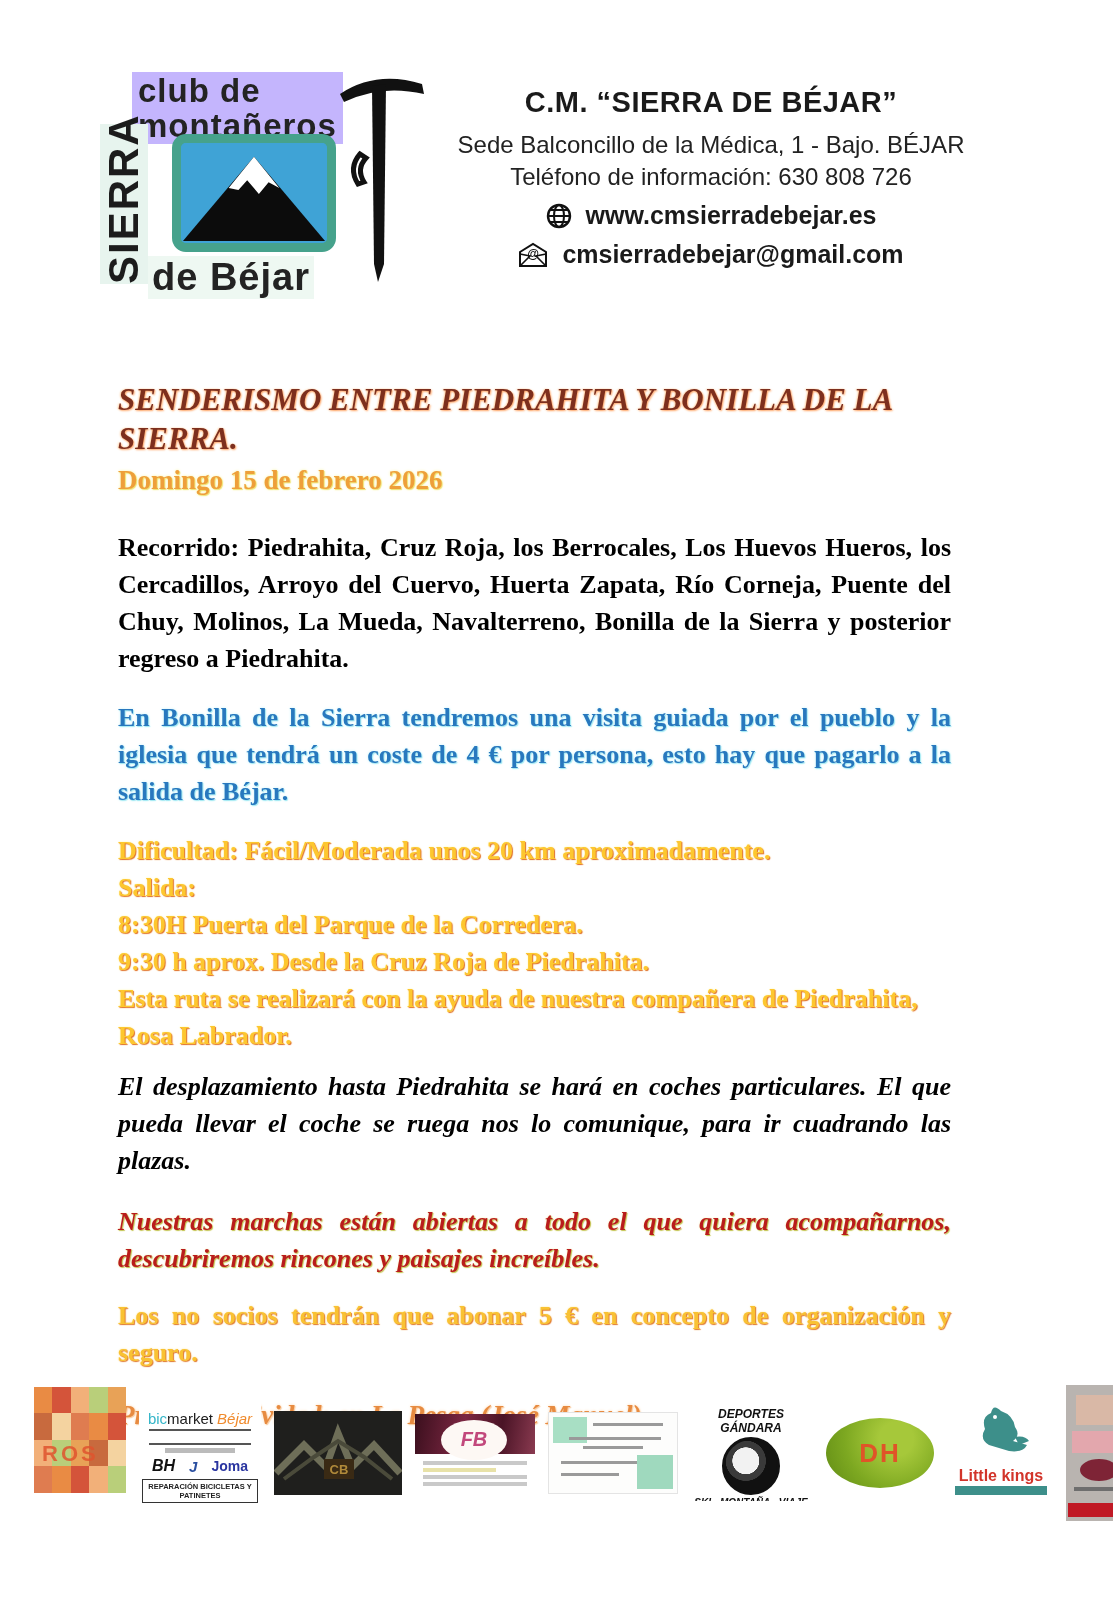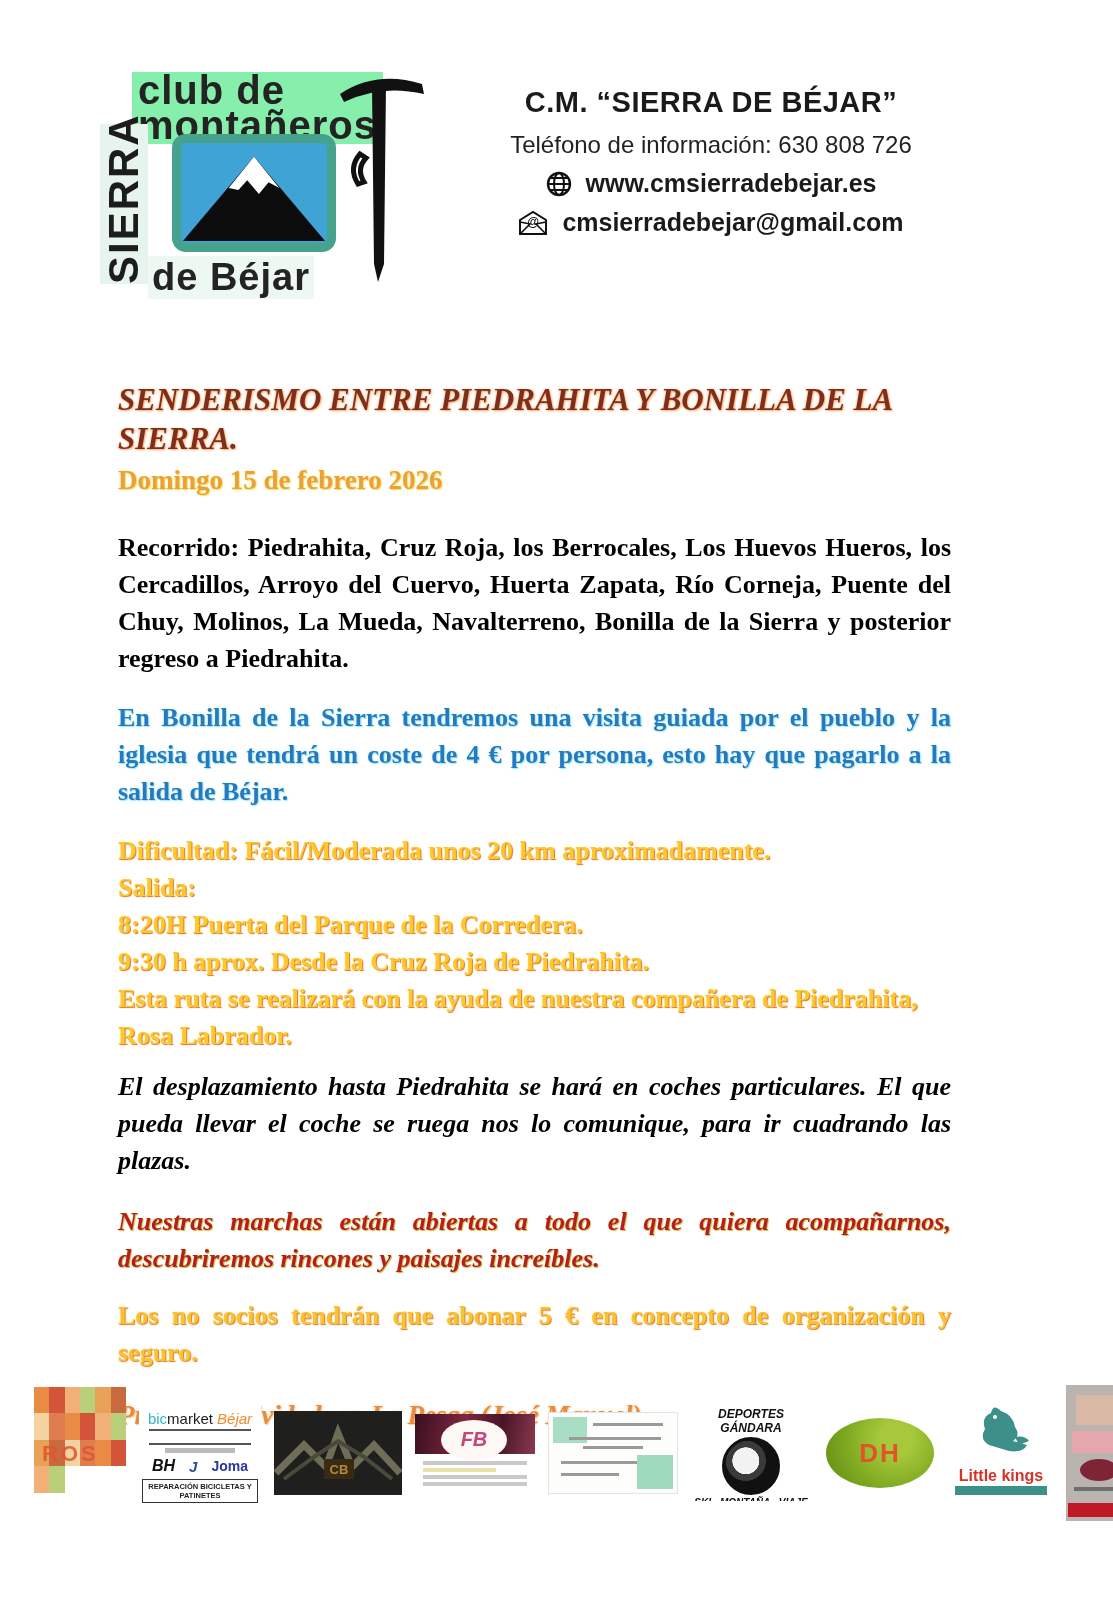--- a/index.html
+++ b/index.html
@@ -7,22 +7,22 @@
     position:relative; width:1113px; height:1600px; background:#ffffff;
     margin:0 auto; overflow:hidden;
     font-family:"Liberation Serif", serif;
   }
 
   
   .club-logo{position:absolute; left:98px; top:72px; width:330px; height:218px;}
   .club-top-text{
     position:absolute; left:34px; top:0;
     font-family:"Liberation Sans", sans-serif; font-weight:bold;
-    font-size:40px; line-height:35px; color:#232323; letter-spacing:1px;
-    background:#86efac; padding:1px 6px;
+    font-size:33px; line-height:35px; color:#232323; letter-spacing:1px;
+    background:#c4b5fd; padding:1px 6px;
   }
   .club-sierra{
     position:absolute; left:2px; top:52px; height:160px;
     writing-mode:vertical-rl; transform:rotate(180deg);
     font-family:"Liberation Sans", sans-serif; font-weight:bold;
     font-size:42px; color:#1c1c1c; letter-spacing:2px;
     background:#e7f4ee;
   }
   .mountain-box{
     position:absolute; left:74px; top:62px; width:164px; height:118px;
@@ -85,21 +85,21 @@
   }
 
   
   .sponsors{
     position:absolute; left:34px; top:1378px; width:1048px; height:150px;
     display:flex; align-items:center; gap:13px;
   }
   .sp{flex:0 0 auto; position:relative; overflow:hidden;}
 
   .sp-collage{width:92px; height:132px; display:grid;
-    grid-template-columns:repeat(6,1fr); grid-template-rows:repeat(5,1fr);}
+    grid-template-columns:repeat(5,1fr); grid-template-rows:repeat(5,1fr);}
   .sp-collage i{display:block;}
   .sp-collage i:nth-child(8n+1){background:#e98b44;}
   .sp-collage i:nth-child(8n+2){background:#d4543a;}
   .sp-collage i:nth-child(8n+3){background:#f2b079;}
   .sp-collage i:nth-child(8n+4){background:#b9cf7a;}
   .sp-collage i:nth-child(8n+5){background:#e8a257;}
   .sp-collage i:nth-child(8n+6){background:#c86a3e;}
   .sp-collage i:nth-child(8n+7){background:#f4d3a0;}
   .sp-collage i:nth-child(8n+8){background:#df7c50;}
   .sp-collage .collage-label{
@@ -188,20 +188,21 @@
     <div class="club-bottom-text">de Béjar</div>
     <svg class="ice-axe" viewBox="0 0 104 222">
       <path d="M14 26 Q50 2 96 16 L98 26 Q55 16 18 34 Z" fill="#111"></path>
       <polygon points="46,18 60,16 58,196 52,214 48,196" fill="#111"></polygon>
       <path d="M34 86 q-12 14 -2 30 l6 -2 q-8 -13 2 -24 Z" fill="none" stroke="#111" stroke-width="5"></path>
     </svg>
   </div>
 
   <div class="org-block">
     <div class="org-title">C.M. “SIERRA DE BÉJAR”</div>
+    <div class="org-line">Sede Balconcillo de la Médica, 1 - Bajo. BÉJAR</div>
     <div class="org-line">Teléfono de información: 630 808 726</div>
     <div class="org-contact">
       <svg width="26" height="26" viewBox="0 0 26 26">
         <circle cx="13" cy="13" r="11" fill="none" stroke="#111" stroke-width="2.4"></circle>
         <ellipse cx="13" cy="13" rx="5" ry="11" fill="none" stroke="#111" stroke-width="2"></ellipse>
         <line x1="2" y1="13" x2="24" y2="13" stroke="#111" stroke-width="2"></line>
         <line x1="4" y1="7" x2="22" y2="7" stroke="#111" stroke-width="2"></line>
         <line x1="4" y1="19" x2="22" y2="19" stroke="#111" stroke-width="2"></line>
       </svg>
       <span>www.cmsierradebejar.es</span>
@@ -218,21 +219,21 @@
   </div>
 
   <div class="doc-body">
     <p class="p activity-title">SENDERISMO ENTRE PIEDRAHITA Y BONILLA DE LA SIERRA.</p>
     <p class="p activity-date">Domingo 15 de febrero 2026</p>
     <p class="p route-par">Recorrido: Piedrahita, Cruz Roja, los Berrocales, Los Huevos Hueros, los Cercadillos, Arroyo del Cuervo, Huerta Zapata, Río Corneja, Puente del Chuy, Molinos, La Mueda, Navalterreno, Bonilla de la Sierra y posterior regreso a Piedrahita.</p>
     <p class="p visit-par">En Bonilla de la Sierra tendremos una visita guiada por el pueblo y la iglesia que tendrá un coste de 4 € por persona, esto hay que pagarlo a la salida de Béjar.</p>
     <p class="p info-par">
       <span>Dificultad: Fácil/Moderada unos 20 km aproximadamente.</span>
       <span>Salida:</span>
-      <span>8:20H Puerta del Parque de la Corredera.</span>
+      <span>8:30H Puerta del Parque de la Corredera.</span>
       <span>9:30 h aprox. Desde la Cruz Roja de Piedrahita.</span>
       <span>Esta ruta se realizará con la ayuda de nuestra compañera de Piedrahita, Rosa Labrador.</span>
     </p>
     <p class="p transport-par">El desplazamiento hasta Piedrahita se hará en coches particulares. El que pueda llevar el coche se ruega nos lo comunique, para ir cuadrando las plazas.</p>
     <p class="p walks-par">Nuestras marchas están abiertas a todo el que quiera acompañarnos, descubriremos rincones y paisajes increíbles.</p>
     <p class="p fee-par">Los no socios tendrán que abonar 5 € en concepto de organización y seguro.</p>
     <p class="p next-par">Próxima actividad: en La Pesga (José Manuel)</p>
   </div>
 
   <div class="sponsors">

